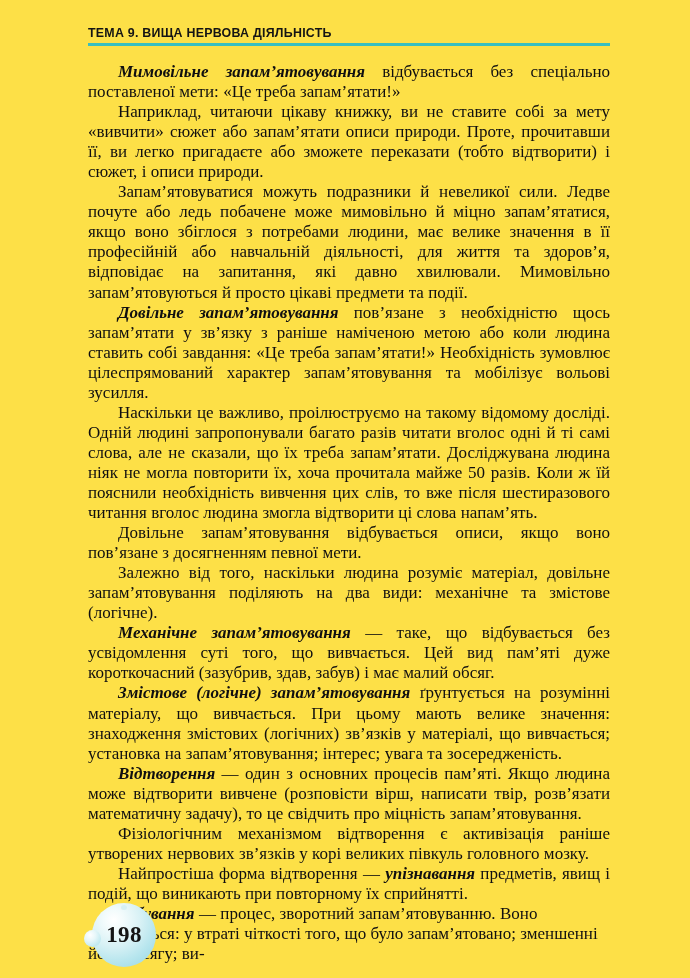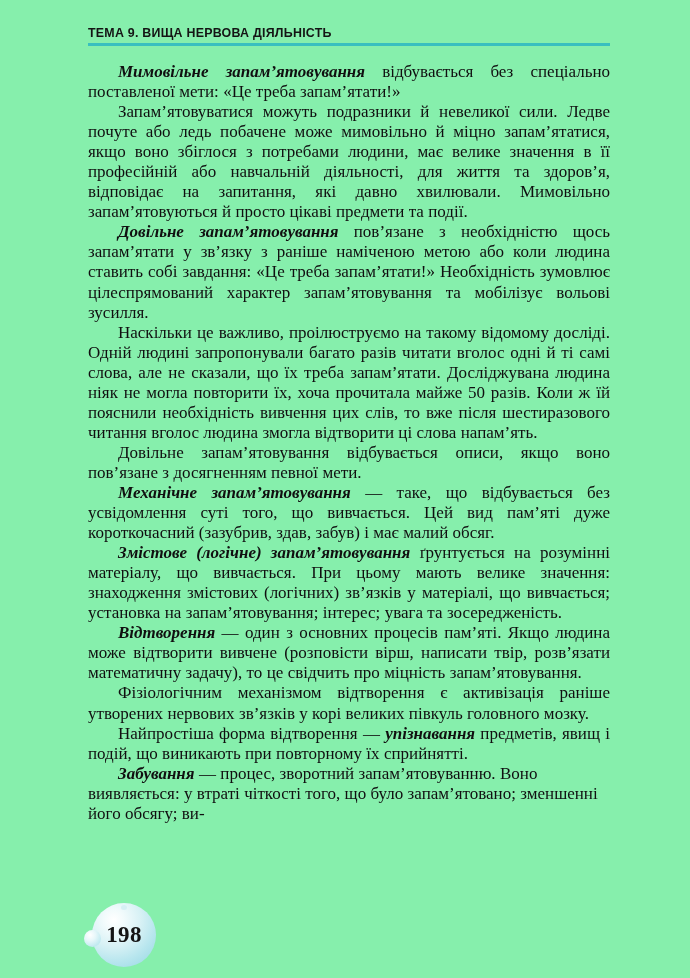--- a/index.html
+++ b/index.html
@@ -14,21 +14,21 @@
     overflow: hidden;
     font-family: "Liberation Serif", "DejaVu Serif", serif;
     color: #100f10;
   }
 
   .page {
     position: relative;
     width: 690px;
     height: 978px;
     box-sizing: border-box;
-    background: #86efac;
+    background: #fde047;
   }
 
   
   .header-block {
     position: absolute;
     left: 88px;
     top: 26px;
     width: 522px;
   }
   .header-title {
@@ -146,37 +146,43 @@
     <div class="header-title">ТЕМА 9. ВИЩА НЕРВОВА ДІЯЛЬНІСТЬ</div>
     <div class="header-rule"></div>
   </div>
 
   <div class="body-col">
 
     <p class="para">
       <span class="term">Мимовільне запам’ятовування</span><span> відбувається без спеціально поставленої мети: «Це треба запам’ятати!»</span>
     </p>
 
+    <p class="para">
+      <span>Наприклад, читаючи цікаву книжку, ви не ставите собі за мету «вивчити» сюжет або запам’ятати описи природи. Проте, прочитавши її, ви легко пригадаєте або зможете переказати (тобто відтворити) і сюжет, і описи природи.</span>
+    </p>
 
     <p class="para">
       <span>Запам’ятовуватися можуть подразники й невеликої сили. Ледве почуте або ледь побачене може мимовільно й міцно запам’ятатися, якщо воно збіглося з потребами людини, має велике значення в її професійній або навчальній діяльності, для життя та здоров’я, відповідає на запитання, які давно хвилювали. Мимовільно запам’ятовуються й просто цікаві предмети та події.</span>
     </p>
 
     <p class="para">
       <span class="term">Довільне запам’ятовування</span><span> пов’язане з необхідністю щось запам’ятати у зв’язку з раніше наміченою метою або коли людина ставить собі завдання: «Це треба запам’ятати!» Необхідність зумовлює цілеспрямований характер запам’ятовування та мобілізує вольові зусилля.</span>
     </p>
 
     <p class="para">
       <span>Наскільки це важливо, проілюструємо на такому відомому досліді. Одній людині запропонували багато разів читати вголос одні й ті самі слова, але не сказали, що їх треба запам’ятати. Досліджувана людина ніяк не могла повторити їх, хоча прочитала майже 50 разів. Коли ж їй пояснили необхідність вивчення цих слів, то вже після шестиразового читання вголос людина змогла відтворити ці слова напам’ять.</span>
     </p>
 
     <p class="para">
       <span>Довільне запам’ятовування відбувається описи, якщо воно пов’язане з досягненням певної мети.</span>
     </p>
 
+    <p class="para">
+      <span>Залежно від того, наскільки людина розуміє матеріал, довільне запам’ятовування поділяють на два види: механічне та змістове (логічне).</span>
+    </p>
 
     <p class="para">
       <span class="term">Механічне запам’ятовування</span><span> — таке, що відбувається без усвідомлення суті того, що вивчається. Цей вид пам’яті дуже короткочасний (зазубрив, здав, забув) і має малий обсяг.</span>
     </p>
 
     <p class="para">
       <span class="term">Змістове (логічне) запам’ятовування</span><span> ґрунтується на розумінні матеріалу, що вивчається. При цьому мають велике значення: знаходження змістових (логічних) зв’язків у матеріалі, що вивчається; установка на запам’ятовування; інтерес; увага та зосередженість.</span>
     </p>
 
 

